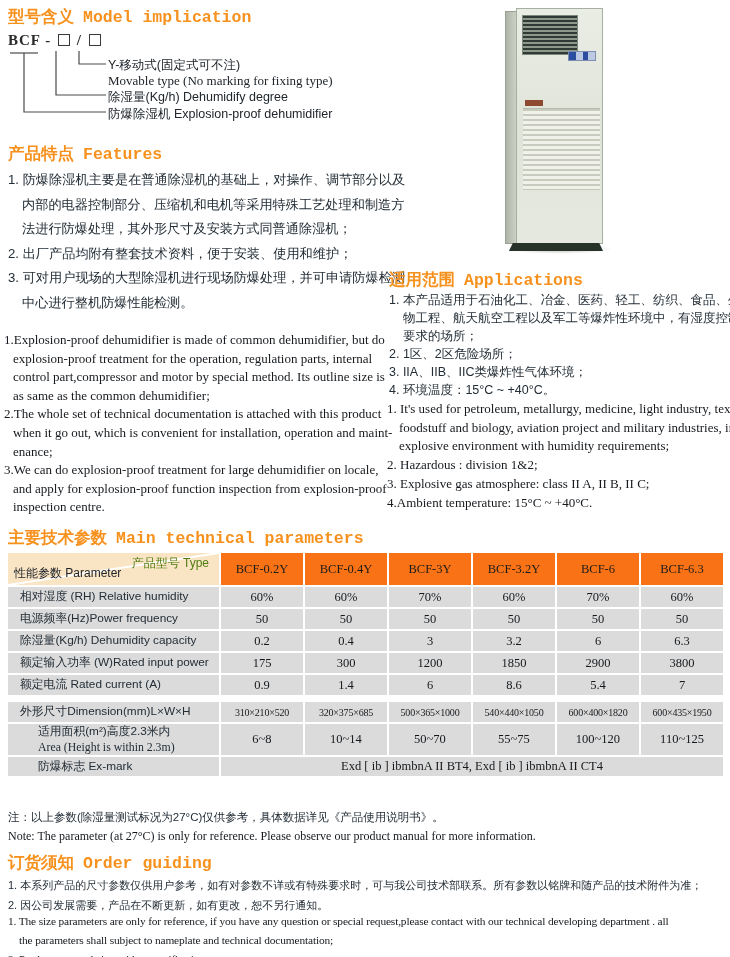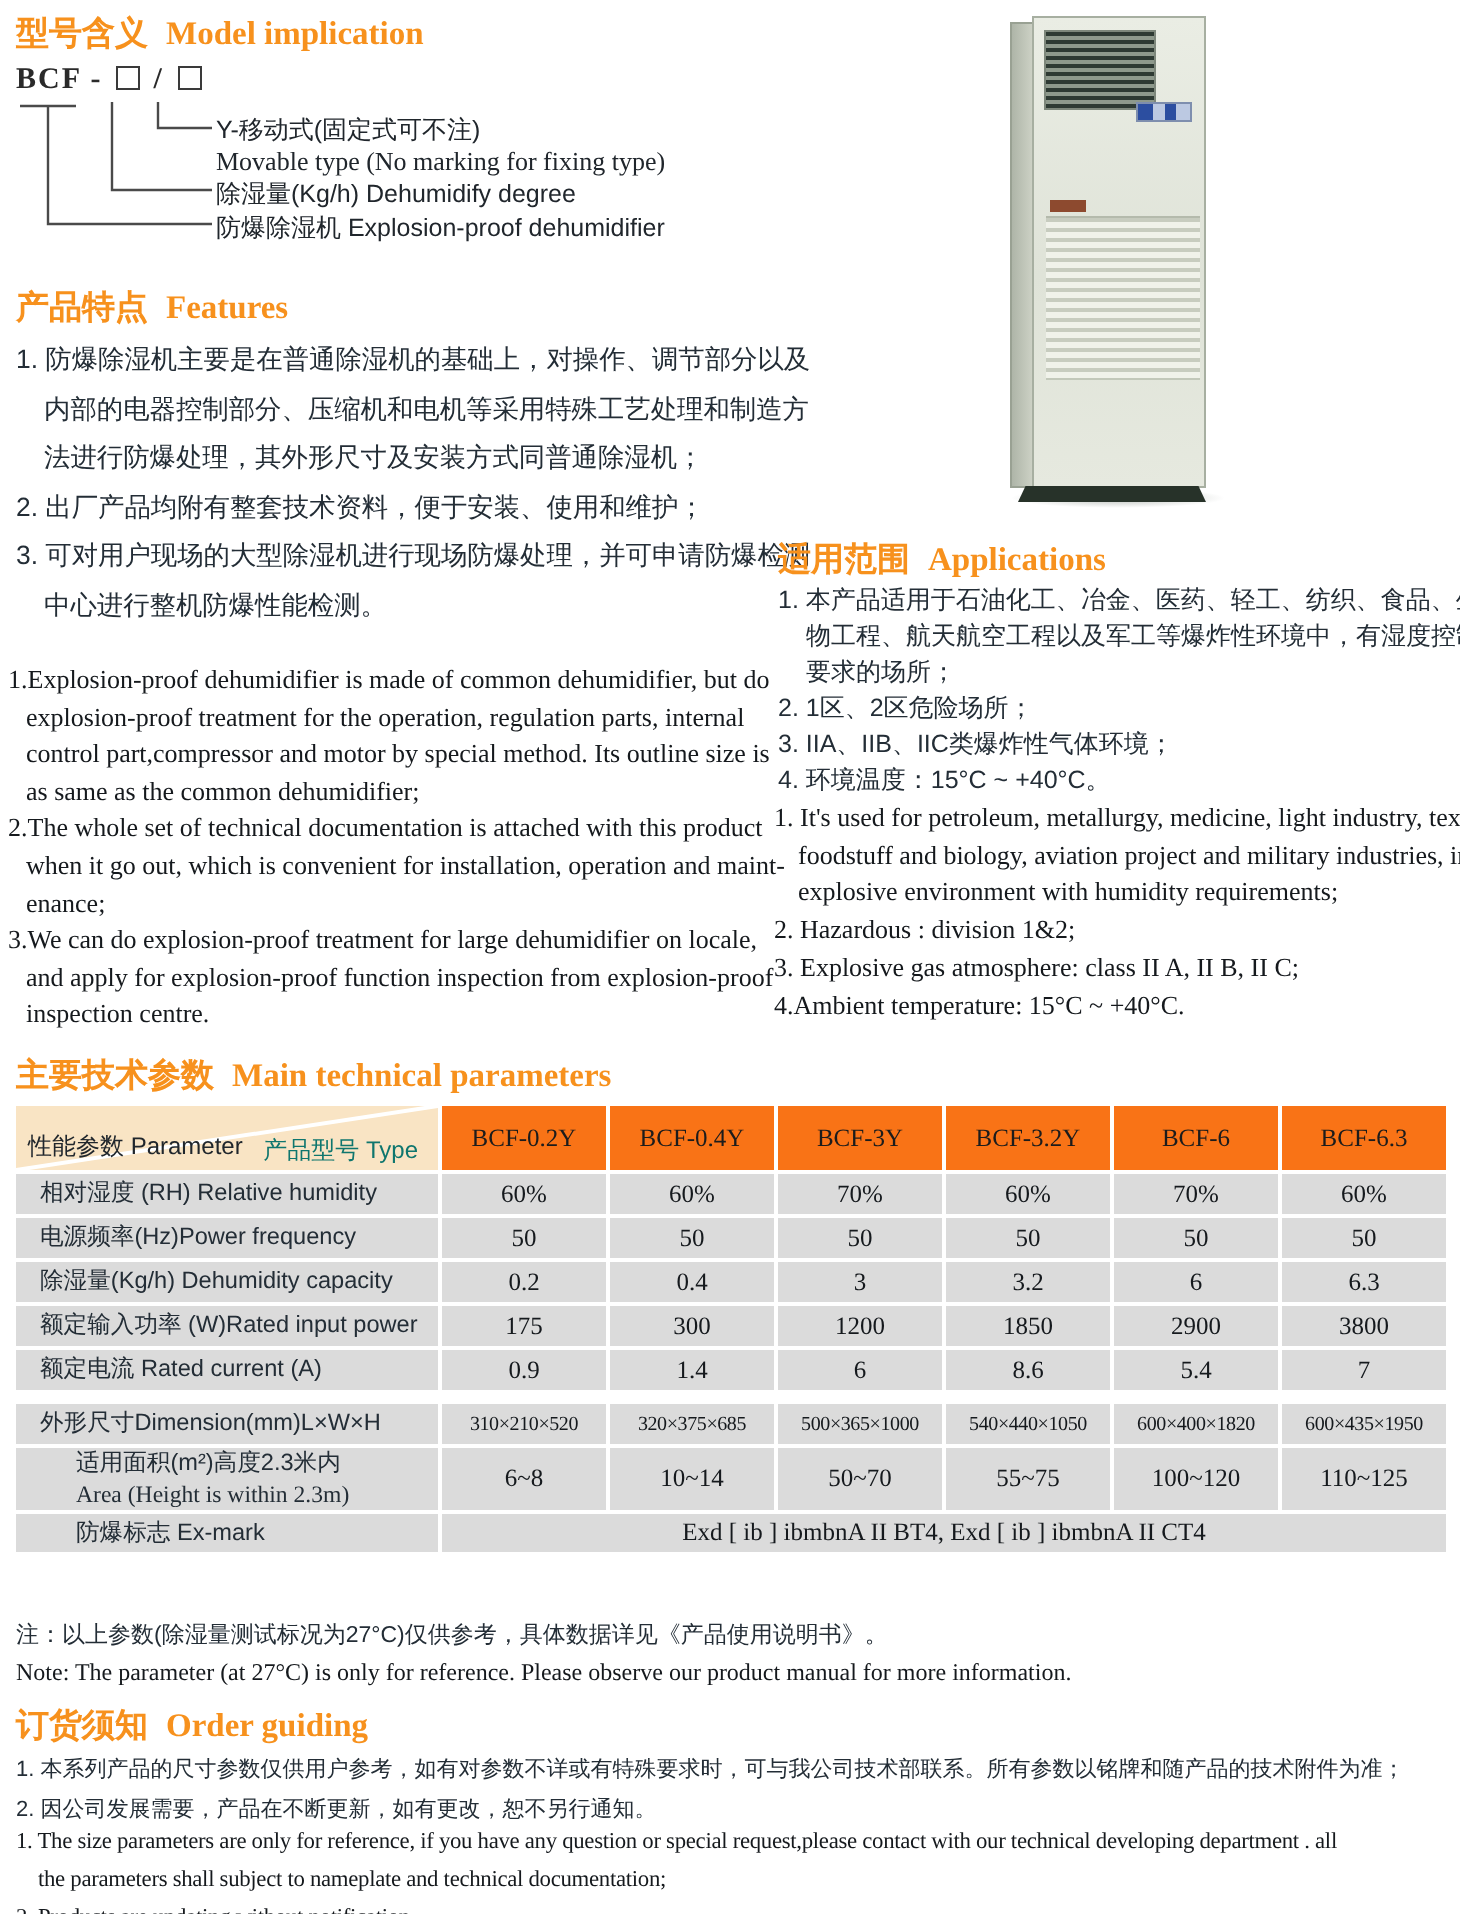--- a/index.html
+++ b/index.html
@@ -4,21 +4,21 @@
 <style>
   html,body{margin:0;padding:0}
   body{
     width:730px;height:957px;position:relative;overflow:hidden;
     background:#ffffff;color:#1e252b;
     font-family:"Liberation Sans",sans-serif;
   }
   .abs{position:absolute}
   
   .sec-h{position:absolute;font-weight:bold;font-size:16.5px;color:#f7911d;
-    font-family:Liberation Serif, serif;white-space:nowrap}
+    font-family:Liberation Mono, monospace;white-space:nowrap}
   .sec-h .en{margin-left:9px}
   
   .lines{position:absolute}
   .lines div{white-space:nowrap}
   .zh-f{font-family:"Liberation Sans",sans-serif}
   .en-f{font-family:"Liberation Serif",serif}
   #features-zh{left:8px;top:168px;font-size:13.2px;line-height:24.5px;color:#232d36}
   #features-zh .cont{padding-left:14px}
   #features-en{left:4px;top:331px;font-size:13px;line-height:18.6px;color:#15191d}
   #features-en .cont{padding-left:9px}
@@ -65,21 +65,21 @@
   #unit-base{position:absolute;left:4px;right:2px;bottom:1px;height:8px;background:#273229;
     clip-path:polygon(4% 0,96% 0,100% 100%,0 100%)}
   
   #tech-table{position:absolute;left:6px;top:551px;border-collapse:separate;border-spacing:2px;
     table-layout:fixed}
   #tech-table td{padding:0;overflow:hidden}
   .th-cell{background:#f97316;text-align:center;
     font-family:"Liberation Serif",serif;font-size:12.5px;color:#1c1c1c}
   #corner-cell{background:#f9e4c4;position:relative}
   #corner-cell svg{position:absolute;left:0;top:0;width:100%;height:100%}
-  #corner-top{position:absolute;top:14px;right:10px;font-size:12px;color:#0f766e}
+  #corner-top{position:absolute;top:2px;right:10px;font-size:12px;color:#4d7c0f}
   #corner-bottom{position:absolute;bottom:3px;left:6px;font-size:12px;color:#20262c}
   .cell{background:#dbdbdb;text-align:center;
     font-family:"Liberation Serif",serif;font-size:12.5px;color:#15191d}
   .lblc{background:#dbdbdb;text-align:left;padding-left:12px !important;
     font-family:"Liberation Sans",sans-serif;font-size:11.8px;color:#232d36}
   .dim-cell{font-size:10px;letter-spacing:-0.2px}
   .pad-lg{padding-left:30px !important}
   #area-lbl-zh{font-size:11.8px}
   #area-lbl-en{font-family:"Liberation Serif",serif;font-size:11.8px}
   .sp td{background:transparent;height:3px}

